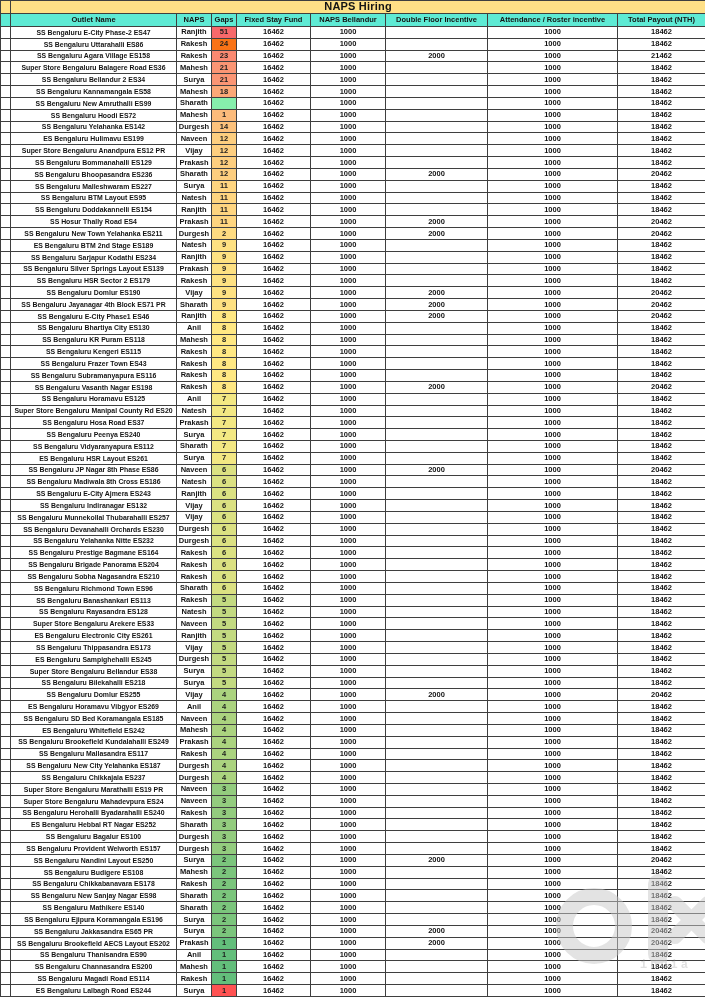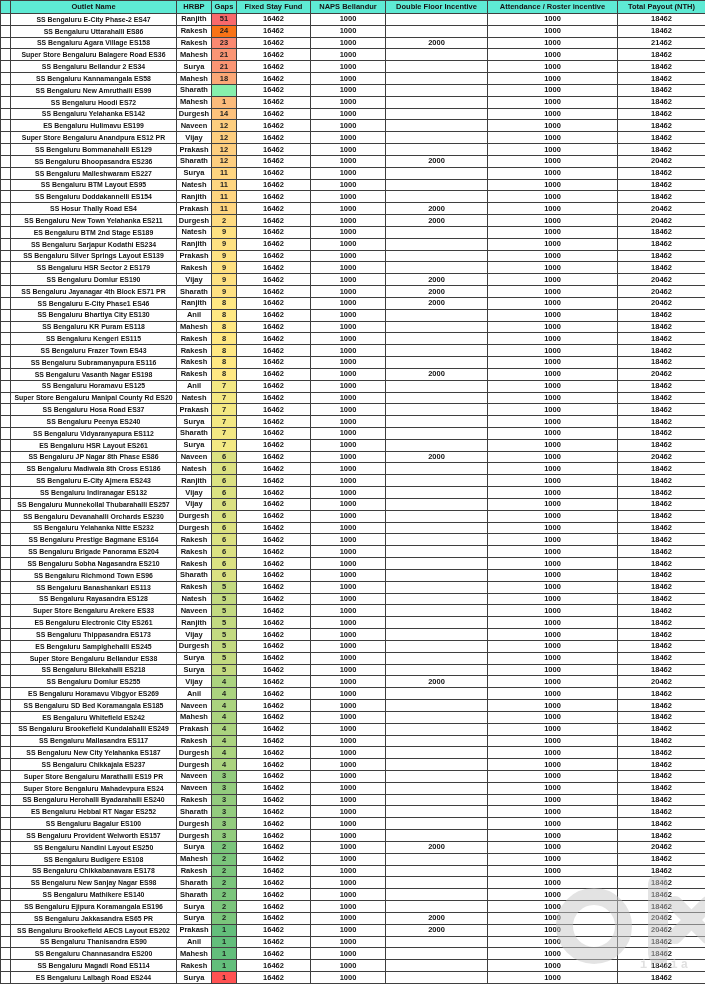--- a/index.html
+++ b/index.html
@@ -62,24 +62,28 @@
     <col style="width:166px">
     <col style="width:35px">
     <col style="width:25px">
     <col style="width:74px">
     <col style="width:75px">
     <col style="width:102px">
     <col style="width:130px">
     <col style="width:88px">
   </colgroup>
   <thead>
+    <tr class="title-row">
+      <th class="sliver"></th>
+      <th colspan="8">NAPS Hiring</th>
+    </tr>
     <tr class="header-row">
       <th class="sliver"></th>
       <th>Outlet Name</th>
-      <th>HRBP</th>
+      <th>NAPS</th>
       <th>Gaps</th>
       <th>Fixed Stay Fund</th>
       <th>NAPS Bellandur</th>
       <th>Double Floor Incentive</th>
       <th>Attendance / Roster incentive</th>
       <th>Total Payout (NTH)</th>
     </tr>
   </thead>
   <tbody>
       <tr>

